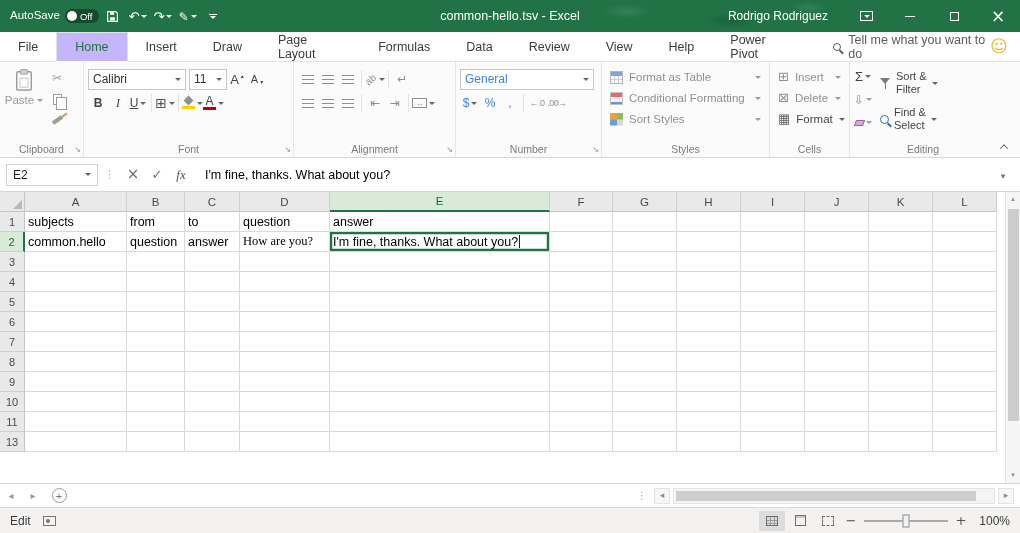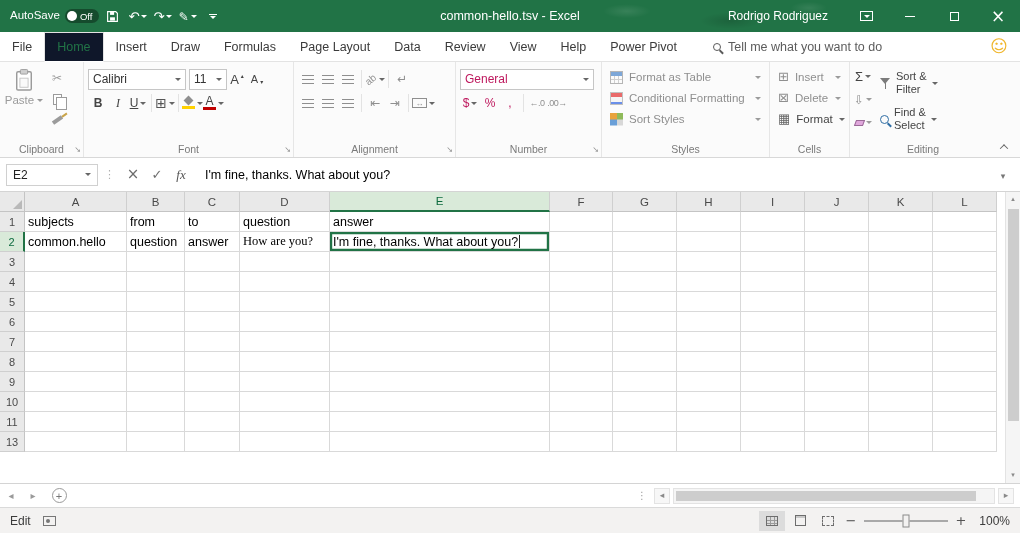--- a/index.html
+++ b/index.html
@@ -30,22 +30,22 @@
   .user-name{margin-right:16px;font-size:12px}
   .winbtn{width:44px;height:32px;display:flex;align-items:center;justify-content:center;color:#fff}
   .rdo-ic{width:13px;height:10px;border:1px solid #fff;position:relative}
   .rdo-ic::after{content:"";position:absolute;left:3px;top:2.5px;border-left:3px solid transparent;border-right:3px solid transparent;border-top:3.5px solid #fff}
   .minline{display:block;width:10px;border-top:1.2px solid #fff}
   .maxbox{display:block;width:9px;height:9px;border:1.2px solid #fff}
   .i-close::before{content:"×";font-size:17px}
 
   
   .tabrow{height:30px;display:flex;align-items:stretch;background:#fff;border-bottom:1px solid #e3e3e3;flex:0 0 auto}
-  .tab{padding:0 12px;display:flex;align-items:center;font-size:12.5px;color:#3b3b3b}
-  .tab.active{color:#217346;background:#0f172a;border:1px solid #e3e3e3;border-bottom:1px solid #fff;margin-bottom:-1px}
+  .tab{padding:0 18px;display:flex;align-items:center;font-size:12.5px;color:#3b3b3b}
+  .tab.active{color:#217346;background:#c4b5fd;border:1px solid #e3e3e3;border-bottom:1px solid #fff;margin-bottom:-1px}
   .tellme{display:flex;align-items:center;gap:7px;color:#5c5c5c;margin-left:24px;font-size:12.5px}
   .icon-mag{width:8px;height:8px;border:1.5px solid #5a5a5a;border-radius:50%;position:relative;flex:0 0 auto}
   .icon-mag::after{content:"";position:absolute;right:-4px;bottom:-3px;width:5px;height:1.5px;background:#5a5a5a;transform:rotate(45deg)}
   .tab-spacer{flex:1}
   .share{display:flex;align-items:center;gap:6px;padding:0 12px;color:#3b3b3b}
   .icon-person{width:14px;height:12px;position:relative;overflow:hidden}
   .icon-person::before{content:"";position:absolute;left:4px;top:0;width:6px;height:6px;border-radius:50%;background:#555}
   .icon-person::after{content:"";position:absolute;left:1px;top:7px;width:12px;height:6px;border-radius:6px 6px 0 0;background:#555}
   .smiley{display:flex;align-items:center;padding:0 12px 0 2px}
   .i-smiley::before{content:"☺";color:#f0b62c;font-size:17px}
@@ -86,21 +86,21 @@
   .fontcolorA{font-size:12px;line-height:11px;color:#444}
   
   .lines{width:12px;height:9px;background:repeating-linear-gradient(to bottom,#8f8f8f 0 1.2px,transparent 1.2px 3.8px)}
   .orient::before{content:"ab";display:inline-block;transform:rotate(-40deg);font-size:10px;color:#8f8f8f}
   .i-wrap::before{content:"↵";font-size:12px;color:#8f8f8f}
   .i-indl::before{content:"⇤";font-size:12px;color:#8f8f8f}
   .i-indr::before{content:"⇥";font-size:12px;color:#8f8f8f}
   .mergebox{width:15px;height:10px;border:1px solid #8f8f8f;display:flex;align-items:center;justify-content:center}
   .mergebox::before{content:"↔";font-size:8px;color:#8f8f8f}
   
-  .numtxt{font-size:12px;color:#be185d}
+  .numtxt{font-size:12px;color:#3b82f6}
   .dec{font-size:9px;color:#8f8f8f;letter-spacing:-.5px}
   
   .stack{display:flex;flex-direction:column;gap:1px;margin-top:1px}
   .stack-btn{display:flex;align-items:center;gap:6px;height:20px;padding:0 5px;font-size:11.5px;color:#8f8f8f}
   .stack-btn .caret{margin-left:auto}
   .cf-icon{width:13px;height:13px;border:1px solid #c0c0c0;background:linear-gradient(to bottom,#e96a6a 0 4px,#f5f5f5 4px 9px,#6a8fe9 9px 13px)}
   .ft-icon{width:13px;height:13px;border:1px solid #b5b5b5;background:
       linear-gradient(to bottom,#7da7d8 0 4px,transparent 4px),
       repeating-linear-gradient(to bottom,transparent 0 3px,#d0d0d0 3px 4px),
       repeating-linear-gradient(to right,transparent 0 3px,#d0d0d0 3px 4px)}
@@ -251,22 +251,22 @@
           <span class="ico i-close"></span>
         </div>
     </div>
   </div>
 
   <div class="tabrow">
     <div class="tab">File</div>
     <div class="tab active">Home</div>
     <div class="tab">Insert</div>
     <div class="tab">Draw</div>
+    <div class="tab">Page Layout</div>
     <div class="tab">Formulas</div>
-    <div class="tab">Page Layout</div>
     <div class="tab">Data</div>
     <div class="tab">Review</div>
     <div class="tab">View</div>
     <div class="tab">Help</div>
     <div class="tab">Power Pivot</div>
     <div class="tellme">
         <span class="icon-mag"></span>
         <span>Tell me what you want to do</span>
       </div>
     <div class="tab-spacer"></div>

